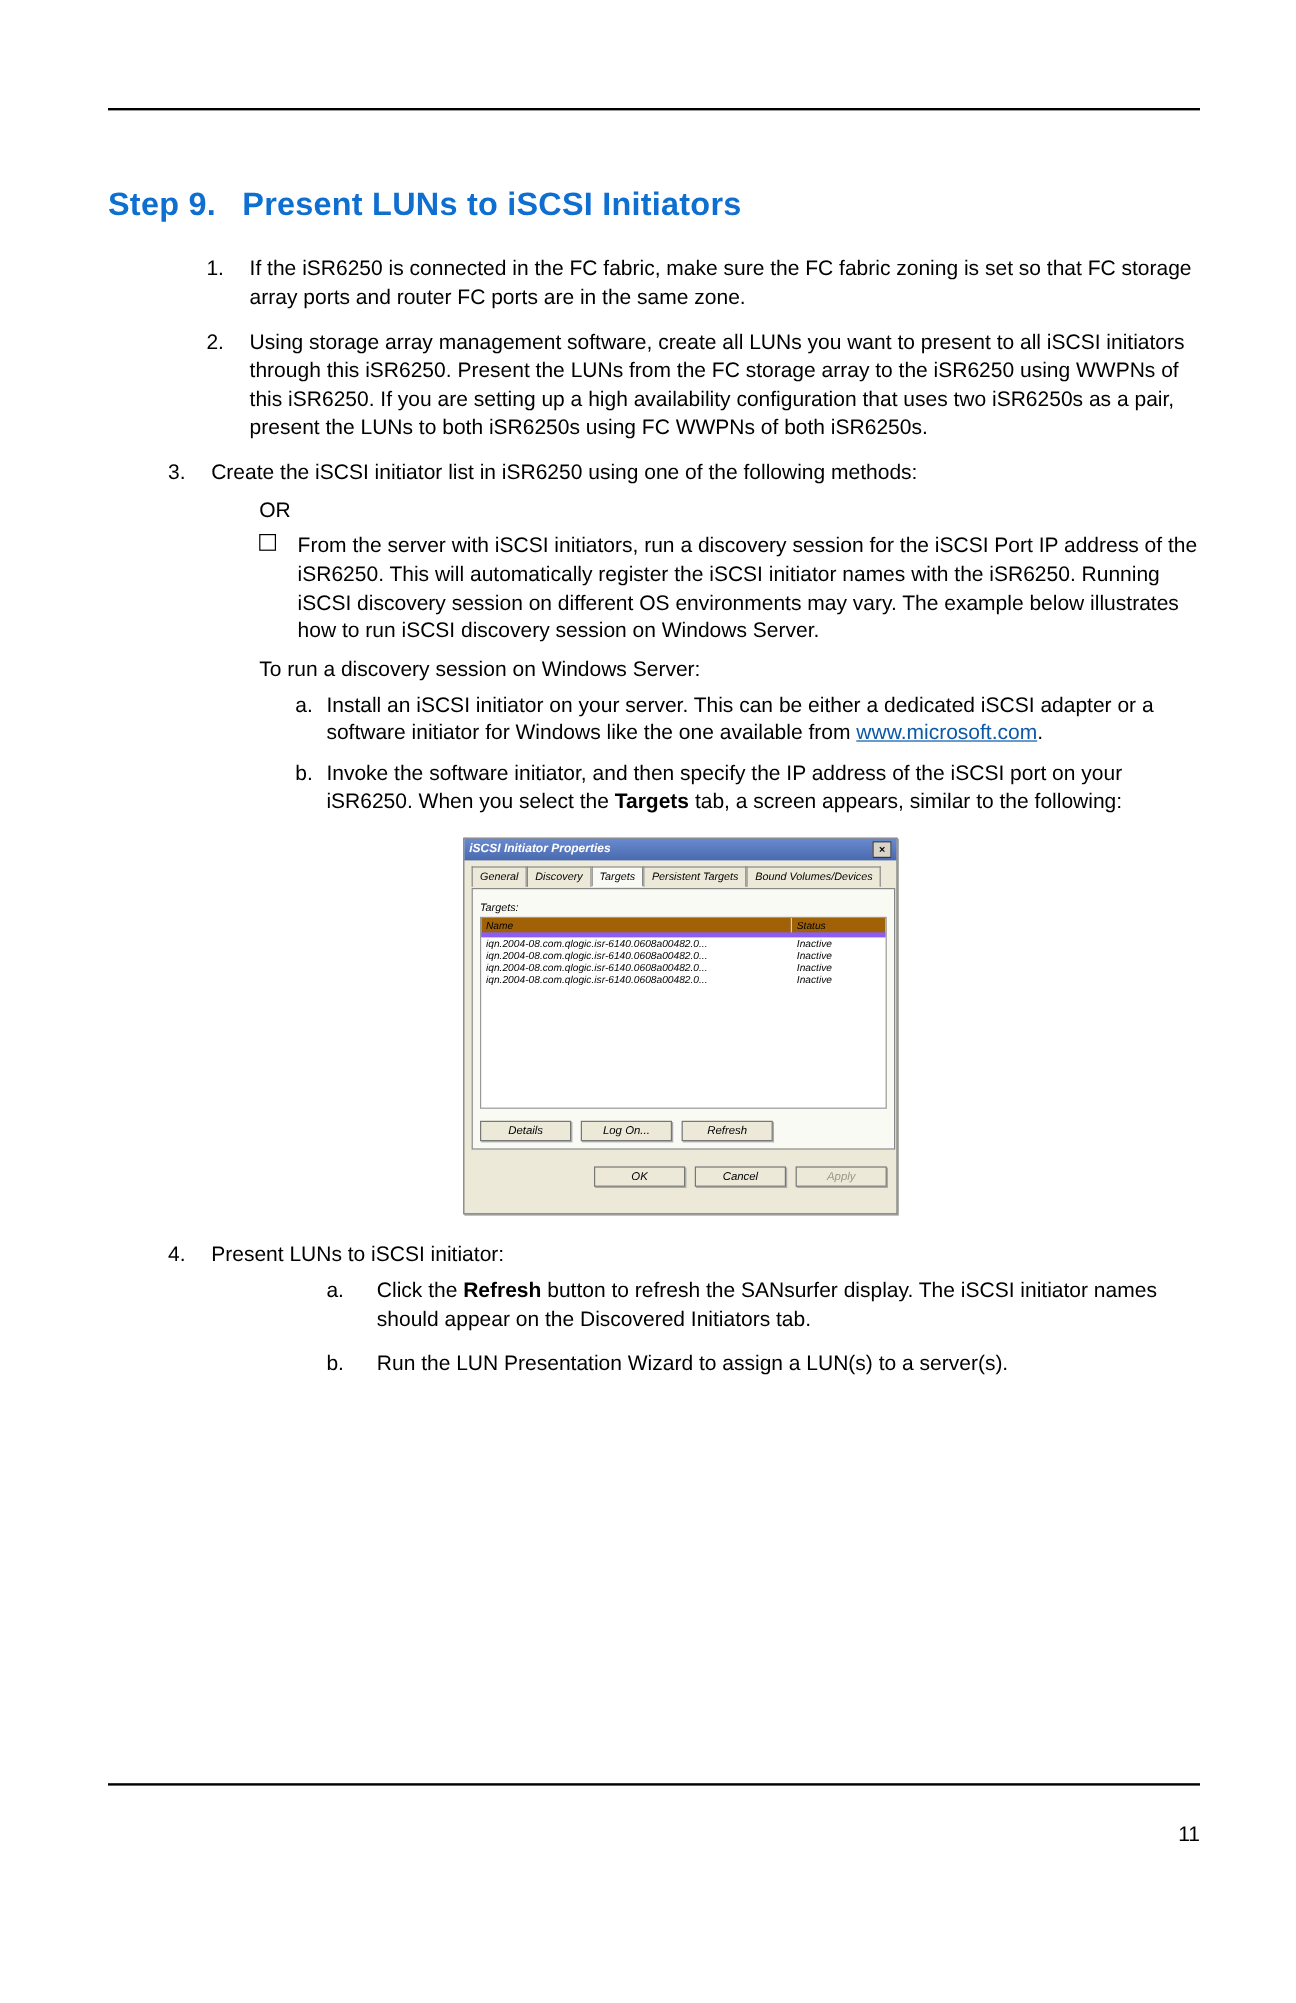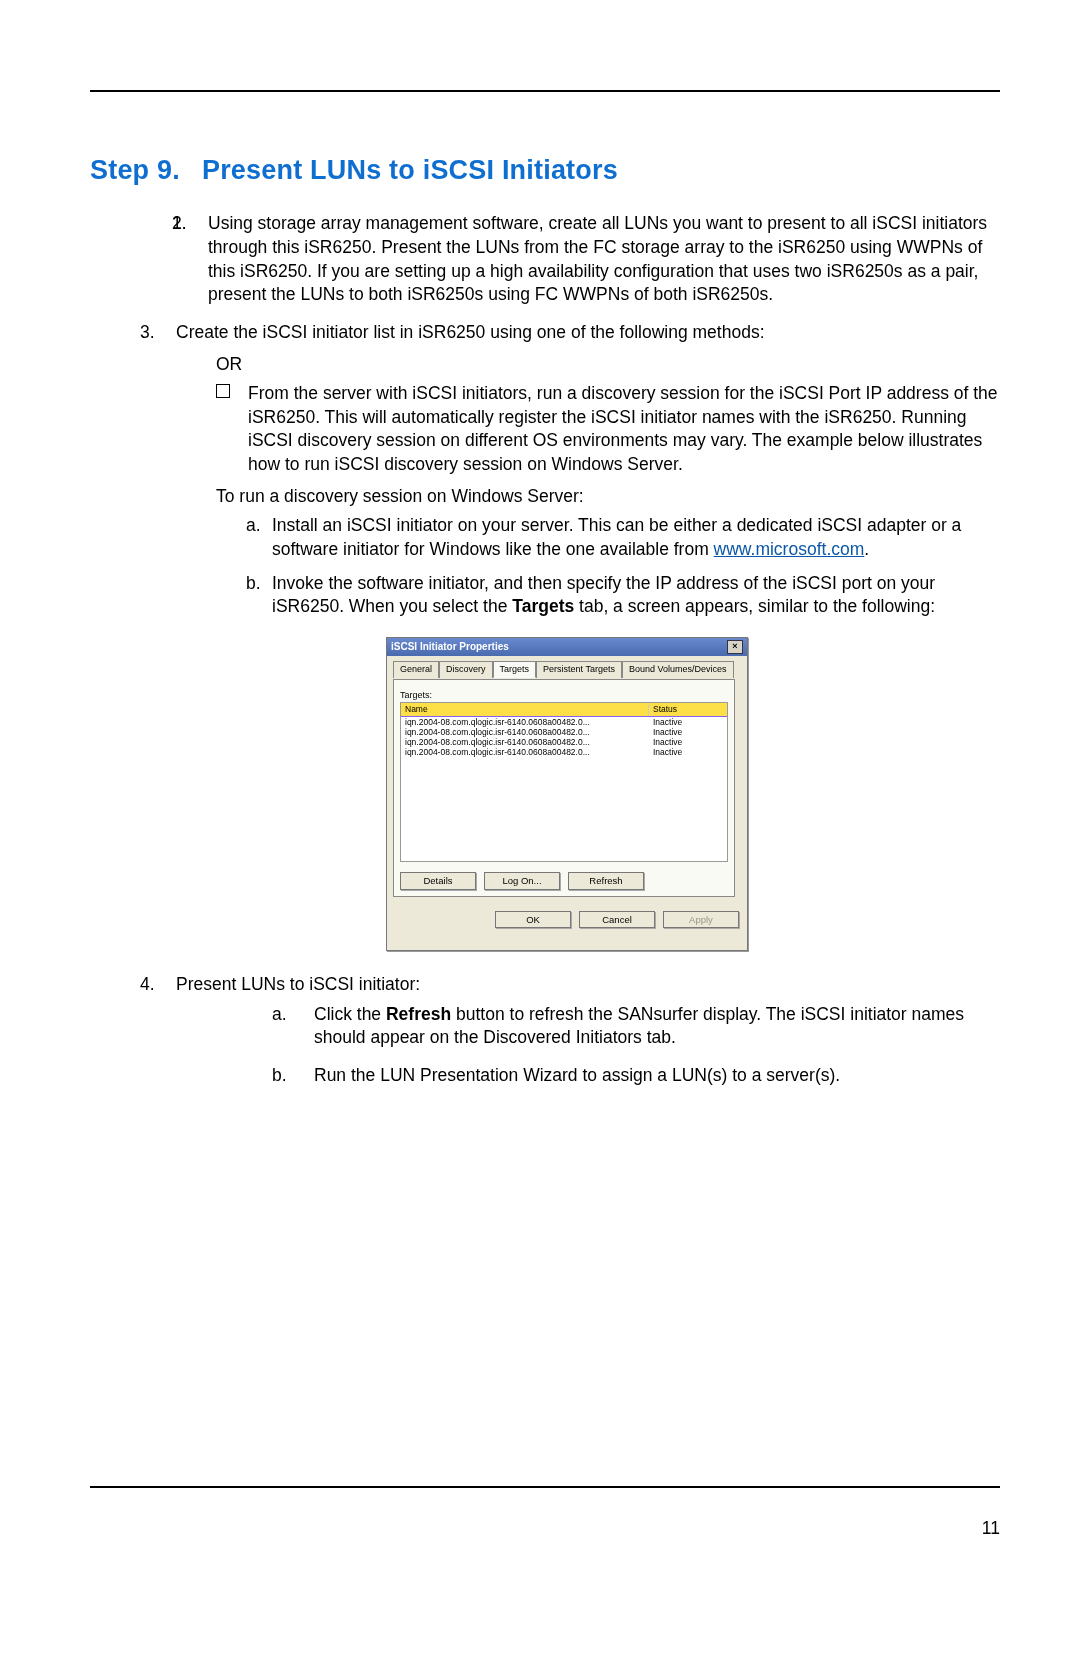--- a/index.html
+++ b/index.html
@@ -82,21 +82,21 @@
     bottom: 128px;
     right: 80px;
     font-size: 17.5px;
   }
   hr.bottom-rule {
     border:0; border-top:2px solid #000;
     position:absolute; left:90px; right:80px; bottom:172px;
   }
 
   
-  .dlg-wrap { width: 404px; margin: 18px auto 22px auto; }
+  .dlg-wrap { width: 404px; margin: 18px auto 22px auto; font-style: italic; }
   .dlg {
     border: 1px solid #777;
     background: #ece9d8;
     font-size: 10px;
     line-height: 1.2;
     box-shadow: 1px 1px 0 #999;
     width: 360px;
   }
   .dlg-title {
     background: linear-gradient(#6a8ad0,#4a6ab0);
@@ -108,21 +108,21 @@
   }
   .dlg-title .close {
     width: 14px; height: 12px;
     border: 1px solid #334;
     background: #d8d4c8;
     color: #000;
     font-weight: bold;
     display:flex; align-items:center; justify-content:center;
     font-size: 9px;
   }
-  .dlg-body { padding: 4px 12px 6px 6px; }
+  .dlg-body { padding: 4px 1px 6px 6px; }
   .tabs { display:flex; gap:0; margin-bottom:2px; font-size:9px; }
   .tab {
     padding: 2px 6px;
     border: 1px solid #888;
     border-bottom: none;
     background: #ece9d8;
     position: relative;
     top: 1px;
   }
   .tab.active {
@@ -140,22 +140,22 @@
   .targets-label { font-size: 9px; margin: 4px 0 2px 0; }
   .targets-list {
     border: 1px solid #999;
     background: #fff;
     height: 158px;
     overflow: hidden;
     font-size: 8.5px;
   }
   .targets-head {
     display:flex;
-    border-bottom: 1px solid #8b5cf6;
-    background: #fde047;
+    border-bottom: 4px solid #8b5cf6;
+    background: #a16207;
   }
   .th-name { flex: 1; padding: 1px 4px; border-right:1px solid #ccc; }
   .th-status { width: 70px; padding: 1px 4px; }
   .trow { display:flex; }
   .td-name { flex:1; padding: 0 4px; white-space:nowrap; overflow:hidden; }
   .td-status { width:70px; padding: 0 4px; }
   .btn-row { display:flex; justify-content:flex-start; gap:8px; margin-top:10px; }
   .btn {
     min-width: 62px;
     padding: 2px 6px;
@@ -182,20 +182,21 @@
 <div class="page">
   <hr class="rule">
 
   <h2 class="step-heading">
     <span>Step 9.</span><span class="gap"></span><span>Present LUNs to iSCSI Initiators</span>
   </h2>
 
   <ol class="main-list">
     <li>
       <span class="num">1.</span>
+      <span>If the iSR6250 is connected in the FC fabric, make sure the FC fabric zoning is set so that FC storage array ports and router FC ports are in the same zone.</span>
     </li>
     <li>
       <span class="num">2.</span>
       <span>Using storage array management software, create all LUNs you want to present to all iSCSI initiators through this iSR6250. Present the LUNs from the FC storage array to the iSR6250 using WWPNs of this iSR6250. If you are setting up a high availability configuration that uses two iSR6250s as a pair, present the LUNs to both iSR6250s using FC WWPNs of both iSR6250s.</span>
     </li>
   </ol>
   <ol class="main-list second">
     <li>
       <span class="num">3.</span>
       <span>Create the iSCSI initiator list in iSR6250 using one of the following methods:</span>

